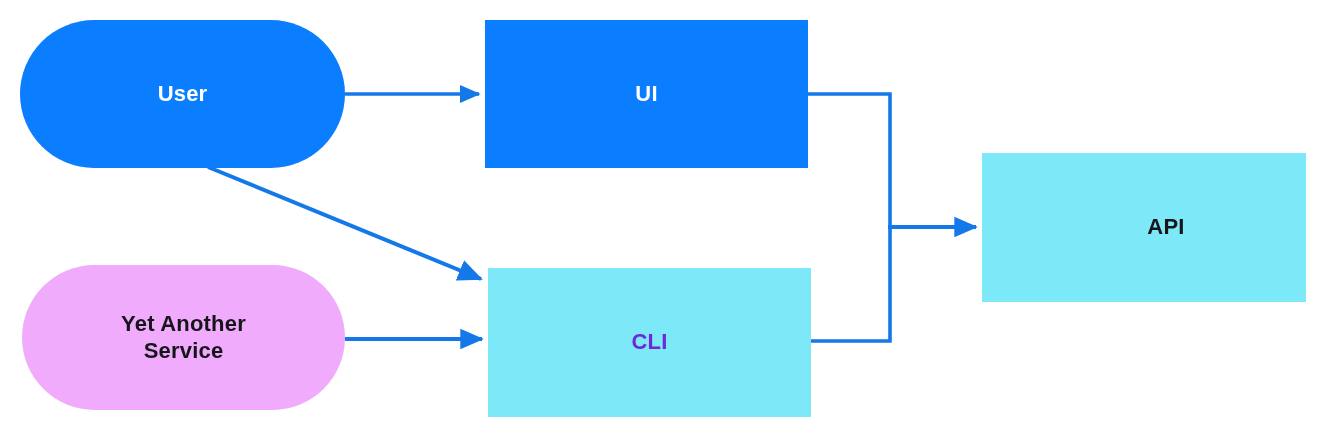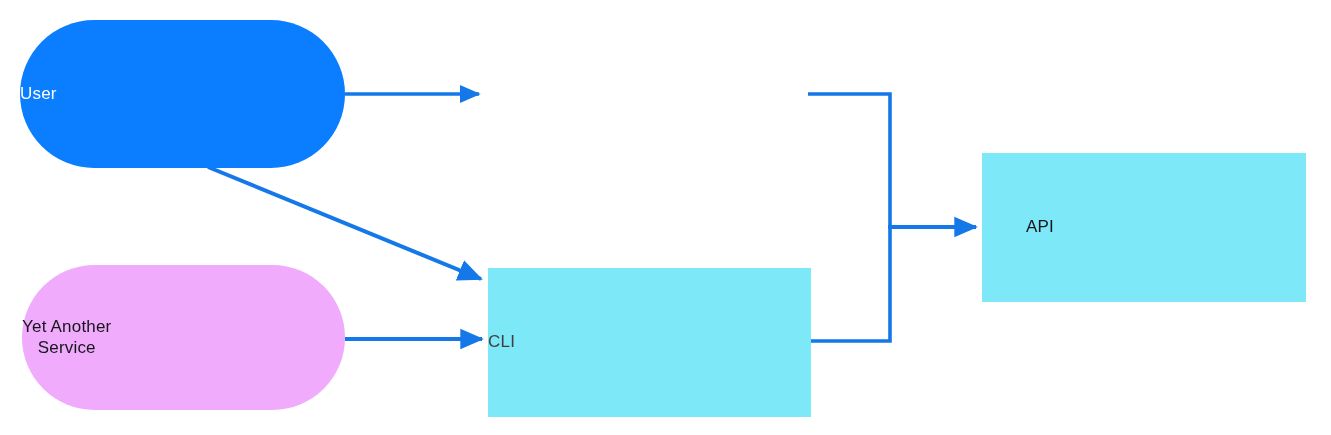--- a/index.html
+++ b/index.html
@@ -23,25 +23,26 @@
     left: 0;
     top: 0;
     width: 1331px;
     height: 435px;
     pointer-events: none;
   }
   .node {
     position: absolute;
     display: flex;
     align-items: center;
+    justify-content: center;
     box-sizing: border-box;
     text-align: center;
     line-height: 1.22;
-    font-size: 17px;
-    font-weight: 400;
+    font-size: 22px;
+    font-weight: 700;
     letter-spacing: 0.2px;
     white-space: pre-line;
     user-select: none;
   }
   .node-label {
     display: block;
     white-space: pre-line;
   }
   
   #node-user      { left: 20px;  top: 20px;  width: 325px; height: 148px; border-radius: 74px; }
@@ -72,27 +73,30 @@
 
     <path d="M 811 341 L 890 341 L 890 227" fill="none" stroke="#1478E8" stroke-width="3.6" stroke-linecap="butt" stroke-linejoin="miter"></path>
 
     <path d="M 888 227 L 976 227" fill="none" stroke="#1478E8" stroke-width="3.8" marker-end="url(#arrowhead)"></path>
   </svg>
 
   <div class="node" id="node-user" style="background:#0B7DFF; color:#ffffff;">
     <span class="node-label">User</span>
   </div>
 
+  <div class="node" id="node-ui" style="background:#0B7DFF; color:#ffffff;">
+    <span class="node-label">UI</span>
+  </div>
 
   <div class="node" id="node-yas" style="background:#f0abfc; color:#16161a;">
     <span class="node-label">Yet Another
 Service</span>
   </div>
 
-  <div class="node" id="node-cli" style="background:#7CE8F8; color:#404040;">
+  <div class="node" id="node-cli" style="background:#7CE8F8; color:#6d28d9;">
     <span class="node-label">CLI</span>
   </div>
 
   <div class="node" id="node-api" style="background:#7CE8F8; color:#16161a;padding-left:44px;">
     <span class="node-label">API</span>
   </div>
 
 </div>
 
 </body></html>

